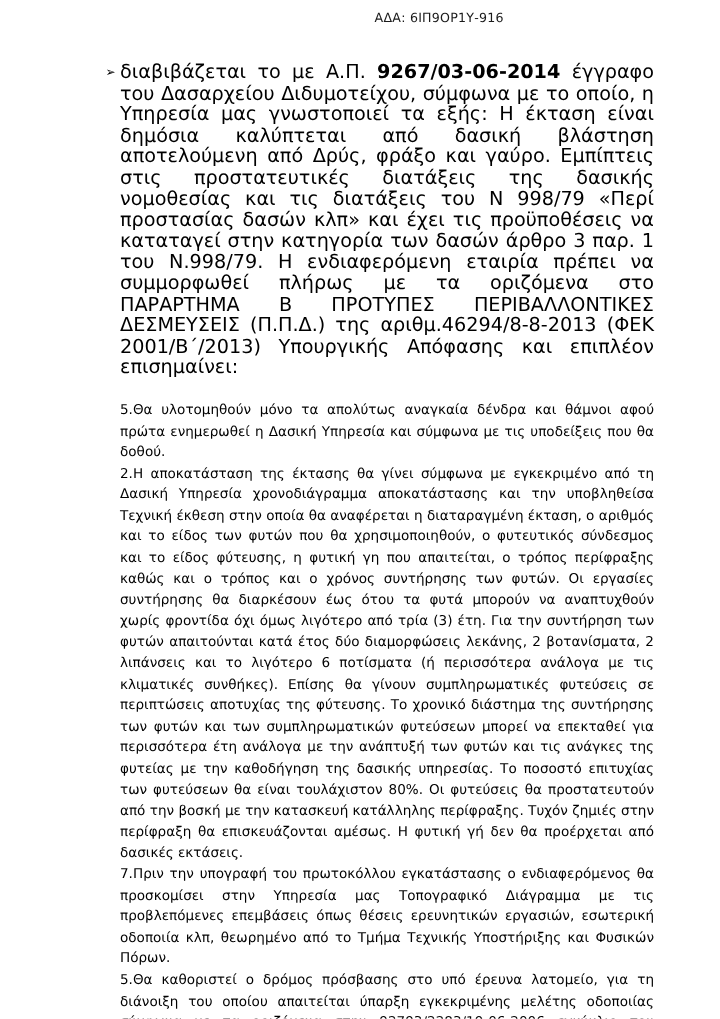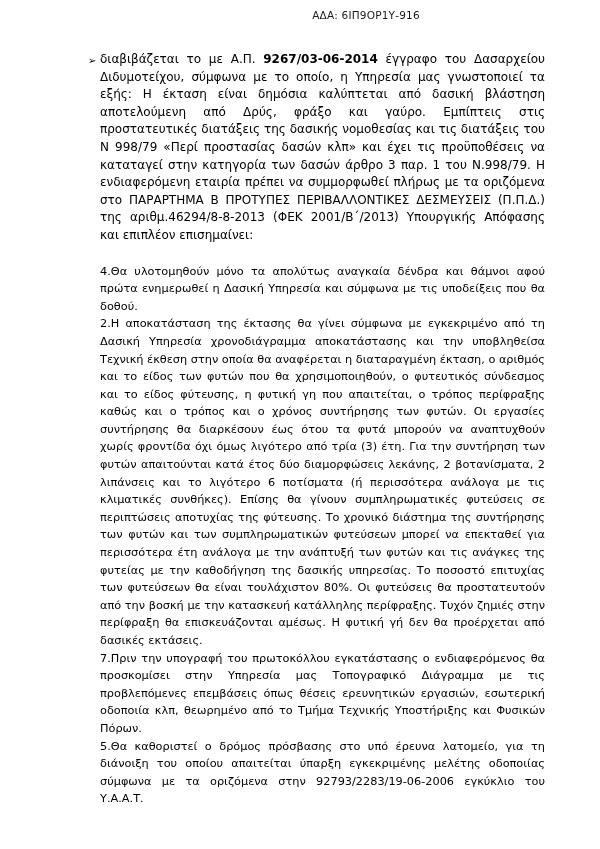--- a/index.html
+++ b/index.html
@@ -74,21 +74,21 @@
   }
   .bullet-marker {
     position: absolute;
     left: 88px;
     top: 1px;
     font-size: 10px;
     line-height: 17.6px;
     color: #000;
   }
   .bullet-text {
-    font-size: 12px;
+    font-size: 16px;
     line-height: 17.6px;
     text-align: justify;
   }
 
   .numbered-block {
     margin-top: 18px;
     padding-left: 100px;
     padding-right: 55px;
   }
   .num-para {
@@ -113,21 +113,21 @@
 
 
     <div class="bullet-row">
       <span class="bullet-marker">➢</span>
       <div class="bullet-text">
         <span>διαβιβάζεται το με Α.Π. </span><b>9267/03-06-2014</b><span> έγγραφο του Δασαρχείου Διδυμοτείχου, σύμφωνα με το οποίο, η Υπηρεσία μας γνωστοποιεί τα εξής: Η έκταση είναι δημόσια καλύπτεται από δασική βλάστηση αποτελούμενη από Δρύς, φράξο και γαύρο.  Εμπίπτεις στις προστατευτικές διατάξεις της δασικής νομοθεσίας και τις διατάξεις του Ν 998/79 «Περί προστασίας δασών κλπ» και έχει τις προϋποθέσεις να καταταγεί στην κατηγορία των δασών άρθρο 3 παρ. 1 του Ν.998/79.  Η ενδιαφερόμενη εταιρία πρέπει να συμμορφωθεί πλήρως με τα οριζόμενα στο ΠΑΡΑΡΤΗΜΑ Β ΠΡΟΤΥΠΕΣ ΠΕΡΙΒΑΛΛΟΝΤΙΚΕΣ ΔΕΣΜΕΥΣΕΙΣ (Π.Π.Δ.) της αριθμ.46294/8-8-2013 (ΦΕΚ 2001/Β΄/2013) Υπουργικής Απόφασης και επιπλέον επισημαίνει:</span>
       </div>
     </div>
 
     <div class="numbered-block">
-      <p class="num-para">4.Θα υλοτομηθούν μόνο τα απολύτως αναγκαία δένδρα και θάμνοι αφού πρώτα ενημερωθεί η Δασική Υπηρεσία και σύμφωνα με τις υποδείξεις που θα δοθού.</p>
+      <p class="num-para">5.Θα υλοτομηθούν μόνο τα απολύτως αναγκαία δένδρα και θάμνοι αφού πρώτα ενημερωθεί η Δασική Υπηρεσία και σύμφωνα με τις υποδείξεις που θα δοθού.</p>
       <p class="num-para">2.Η αποκατάσταση της έκτασης θα γίνει σύμφωνα με εγκεκριμένο από τη Δασική Υπηρεσία χρονοδιάγραμμα αποκατάστασης και την υποβληθείσα Τεχνική έκθεση στην οποία θα αναφέρεται η διαταραγμένη έκταση, ο αριθμός και το είδος των φυτών που θα χρησιμοποιηθούν, ο φυτευτικός σύνδεσμος και το είδος φύτευσης, η φυτική γη που απαιτείται, ο τρόπος περίφραξης καθώς και ο τρόπος και ο χρόνος συντήρησης των φυτών. Οι εργασίες συντήρησης θα διαρκέσουν έως ότου τα φυτά μπορούν να αναπτυχθούν χωρίς φροντίδα όχι όμως λιγότερο από τρία (3) έτη.  Για την συντήρηση των φυτών απαιτούνται κατά έτος δύο διαμορφώσεις λεκάνης, 2 βοτανίσματα, 2 λιπάνσεις και το λιγότερο 6 ποτίσματα (ή περισσότερα ανάλογα με τις κλιματικές συνθήκες).   Επίσης θα γίνουν συμπληρωματικές φυτεύσεις σε περιπτώσεις αποτυχίας της φύτευσης.   Το χρονικό διάστημα της συντήρησης των φυτών και των συμπληρωματικών φυτεύσεων μπορεί να επεκταθεί για περισσότερα έτη ανάλογα με την ανάπτυξή των φυτών και τις ανάγκες της φυτείας με την καθοδήγηση της δασικής υπηρεσίας.  Το ποσοστό επιτυχίας των φυτεύσεων θα είναι τουλάχιστον 80%.   Οι φυτεύσεις θα προστατευτούν από την βοσκή με την κατασκευή κατάλληλης περίφραξης.   Τυχόν ζημιές στην περίφραξη θα επισκευάζονται αμέσως.  Η φυτική γή δεν θα προέρχεται από δασικές εκτάσεις.</p>
       <p class="num-para">7.Πριν την υπογραφή του πρωτοκόλλου εγκατάστασης ο ενδιαφερόμενος θα προσκομίσει στην Υπηρεσία μας Τοπογραφικό Διάγραμμα με τις προβλεπόμενες επεμβάσεις όπως θέσεις ερευνητικών εργασιών, εσωτερική οδοποιία κλπ, θεωρημένο από το Τμήμα Τεχνικής Υποστήριξης και Φυσικών Πόρων.</p>
       <p class="num-para">5.Θα καθοριστεί ο δρόμος πρόσβασης στο υπό έρευνα λατομείο, για τη διάνοιξη του οποίου απαιτείται ύπαρξη εγκεκριμένης μελέτης οδοποιίας σύμφωνα με τα οριζόμενα στην 92793/2283/19-06-2006 εγκύκλιο του Υ.Α.Α.Τ.</p>
 
     </div>
 
   </div>
 </div>
 
 </body></html>

